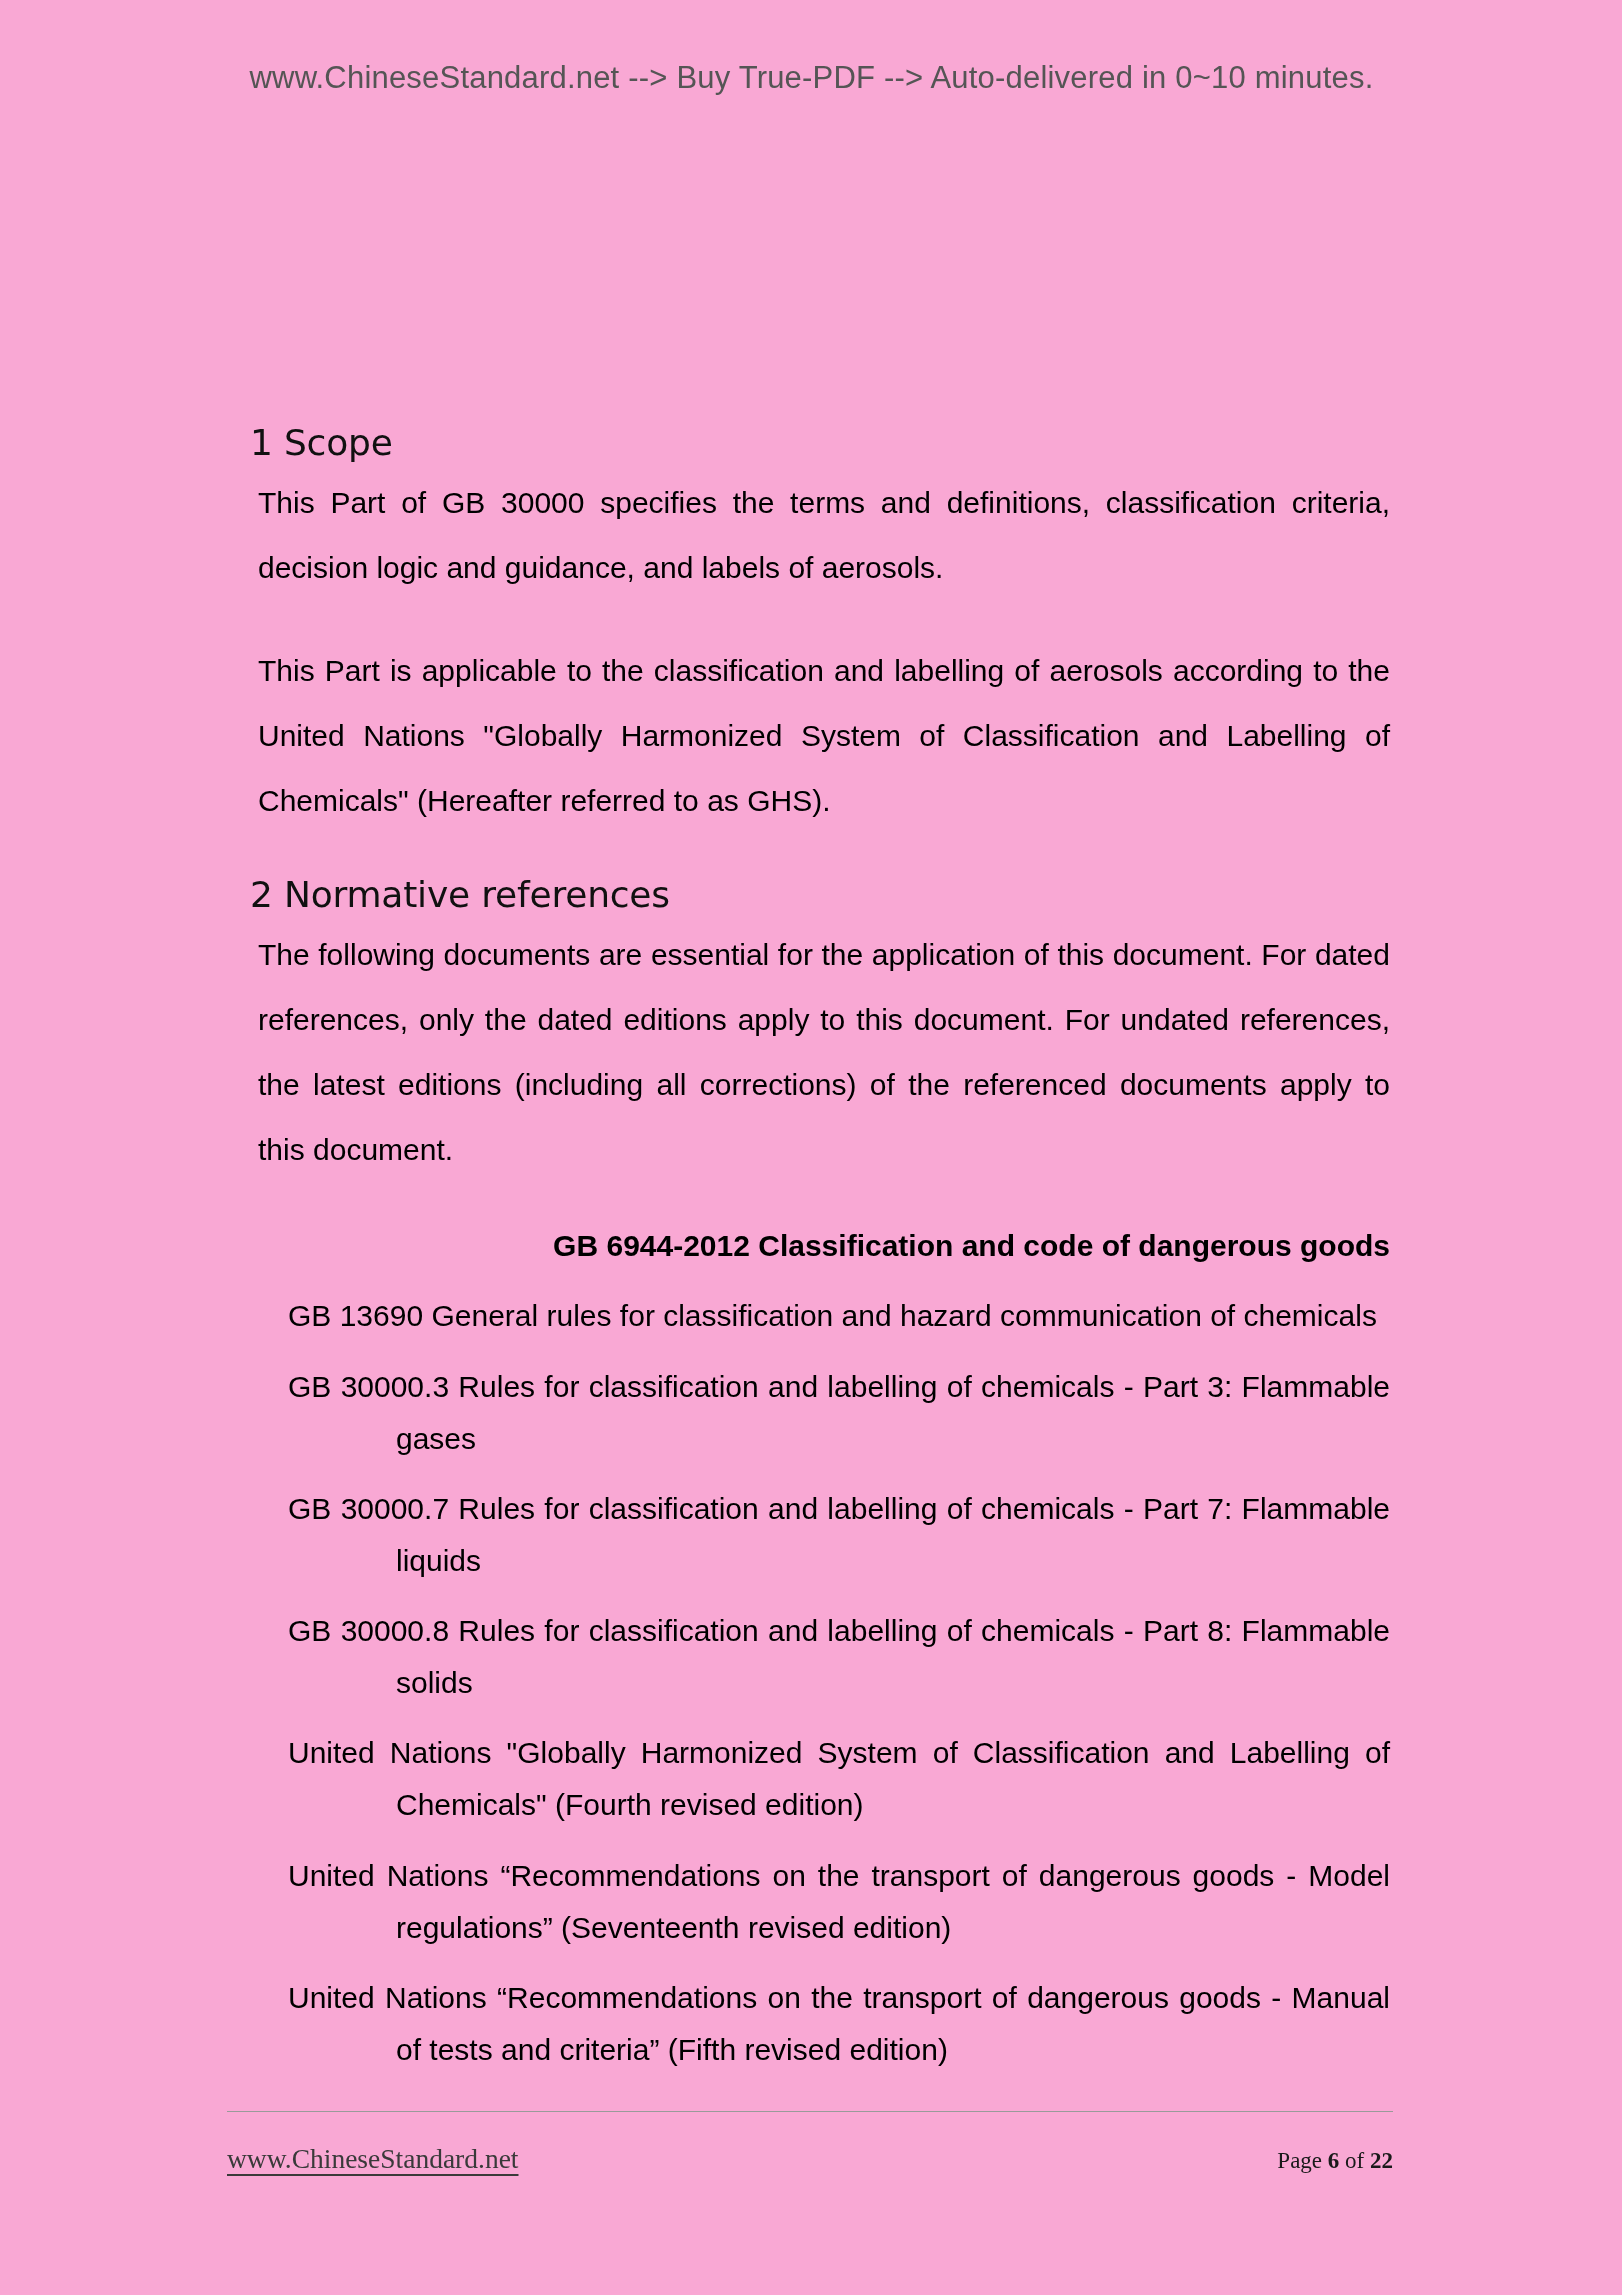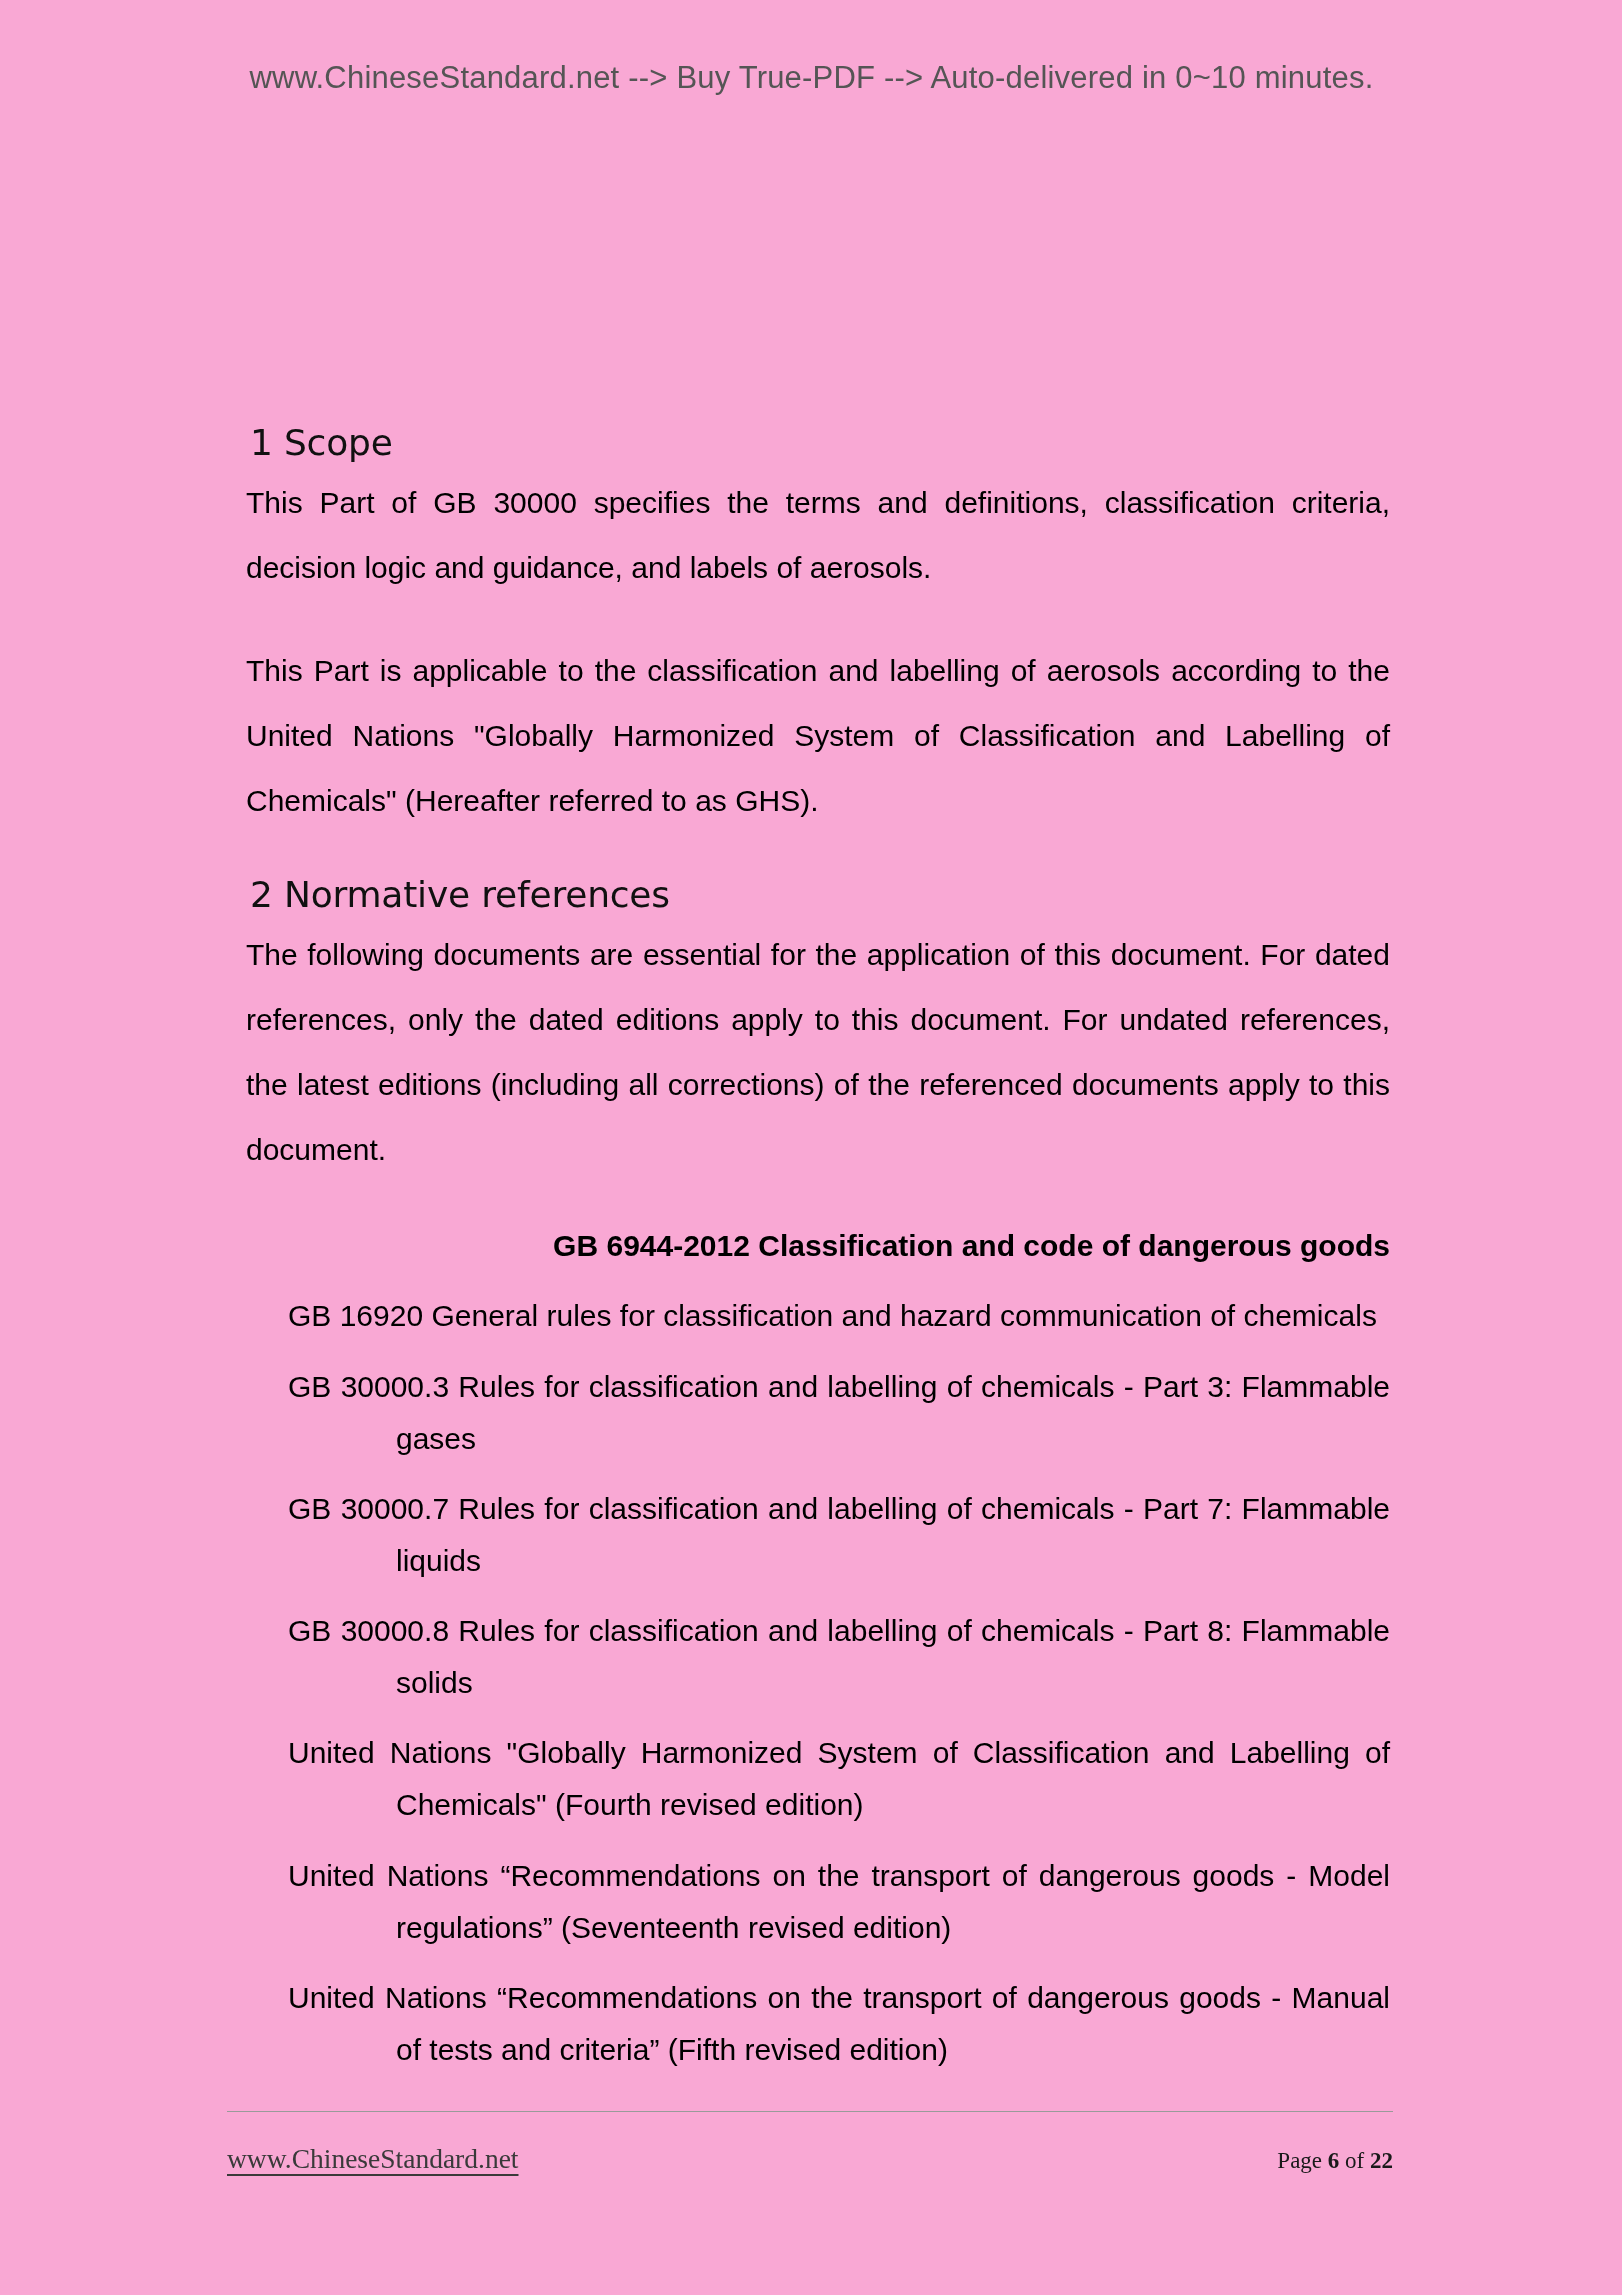--- a/index.html
+++ b/index.html
@@ -63,21 +63,21 @@
     font-weight: 400;
     font-size: 36px;
     line-height: 47px;
     color: #111111;
     letter-spacing: -0.2px;
   }
   .sec1-heading { margin-bottom: 43px; }
   .sec2-heading { margin-top: 72px; margin-bottom: 43px; }
 
   p.body-text {
-    margin: 0 0 38px 0;
+    margin: 0 0 38px 12px;
     font-family: "Liberation Sans", sans-serif;
     font-size: 30px;
     line-height: 65px;
     text-align: justify;
     color: #000000;
   }
   p.body-text:last-child { margin-bottom: 0; }
 
   
   .ref-list {
@@ -148,21 +148,21 @@
     <p class="body-text">This Part of GB 30000 specifies the terms and definitions, classification criteria, decision logic and guidance, and labels of aerosols.</p>
 
     <p class="body-text">This Part is applicable to the classification and labelling of aerosols according to the United Nations "Globally Harmonized System of Classification and Labelling of Chemicals" (Hereafter referred to as GHS).</p>
 
     <h2 class="section-heading sec2-heading">2 Normative references</h2>
 
     <p class="body-text">The following documents are essential for the application of this document. For dated references, only the dated editions apply to this document. For undated references, the latest editions (including all corrections) of the referenced documents apply to this document.</p>
 
     <ul class="ref-list">
       <li class="ref-item single">GB 6944-2012 Classification and code of dangerous goods</li>
-      <li class="ref-item">GB 16920 General rules for classification and hazard communication of chemicals</li>
+      <li class="ref-item">GB 13690 General rules for classification and hazard communication of chemicals</li>
       <li class="ref-item">GB 30000.3 Rules for classification and labelling of chemicals - Part 3: Flammable gases</li>
       <li class="ref-item">GB 30000.7 Rules for classification and labelling of chemicals - Part 7: Flammable liquids</li>
       <li class="ref-item">GB 30000.8 Rules for classification and labelling of chemicals - Part 8: Flammable solids</li>
       <li class="ref-item">United Nations "Globally Harmonized System of Classification and Labelling of Chemicals" (Fourth revised edition)</li>
       <li class="ref-item">United Nations “Recommendations on the transport of dangerous goods - Model regulations” (Seventeenth revised edition)</li>
       <li class="ref-item">United Nations “Recommendations on the transport of dangerous goods - Manual of tests and criteria” (Fifth revised edition)</li>
     </ul>
 
   </div>
 

